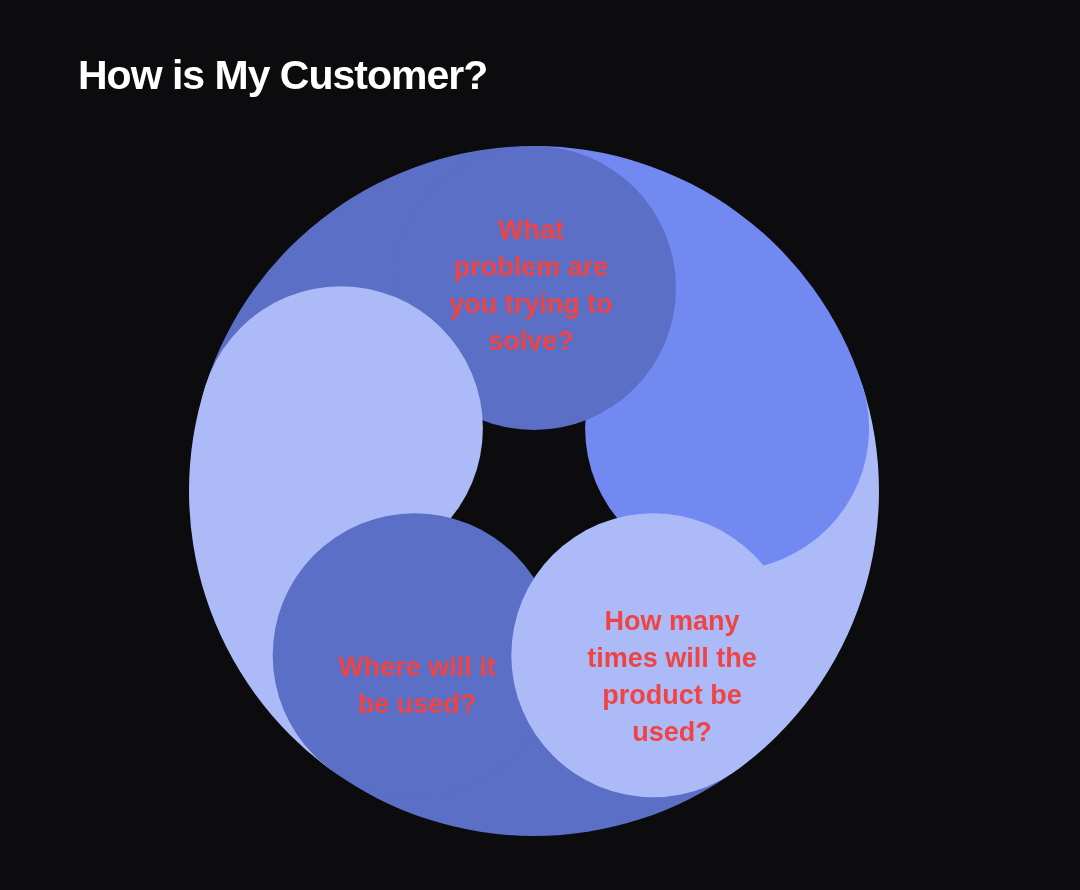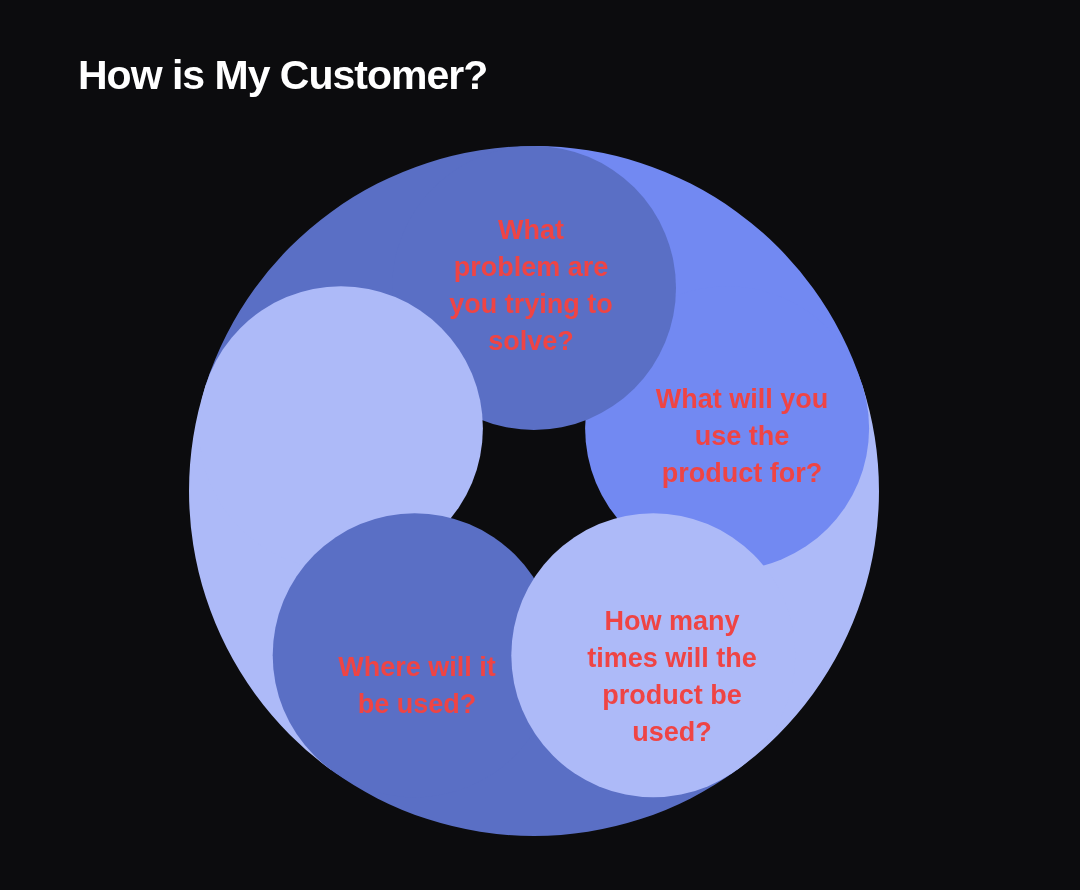--- a/index.html
+++ b/index.html
@@ -60,23 +60,20 @@
     <circle cx="414.7" cy="655.2" r="142" fill="#5a6fc5"></circle>
     <circle cx="653.3" cy="655.2" r="142" fill="#adbaf8"></circle>
   </svg>
 
   <div class="title">How is My Customer?</div>
 
   <div class="bubble-label bl-top">What
 problem are
 you trying to
 solve?</div>
-  <div class="bubble-label bl-right">What will you
-use the
-product for?</div>
   <div class="bubble-label bl-bl">Where will it
 be used?</div>
   <div class="bubble-label bl-br">How many
 times will the
 product be
 used?</div>
 
 </div>
 
 </body></html>

